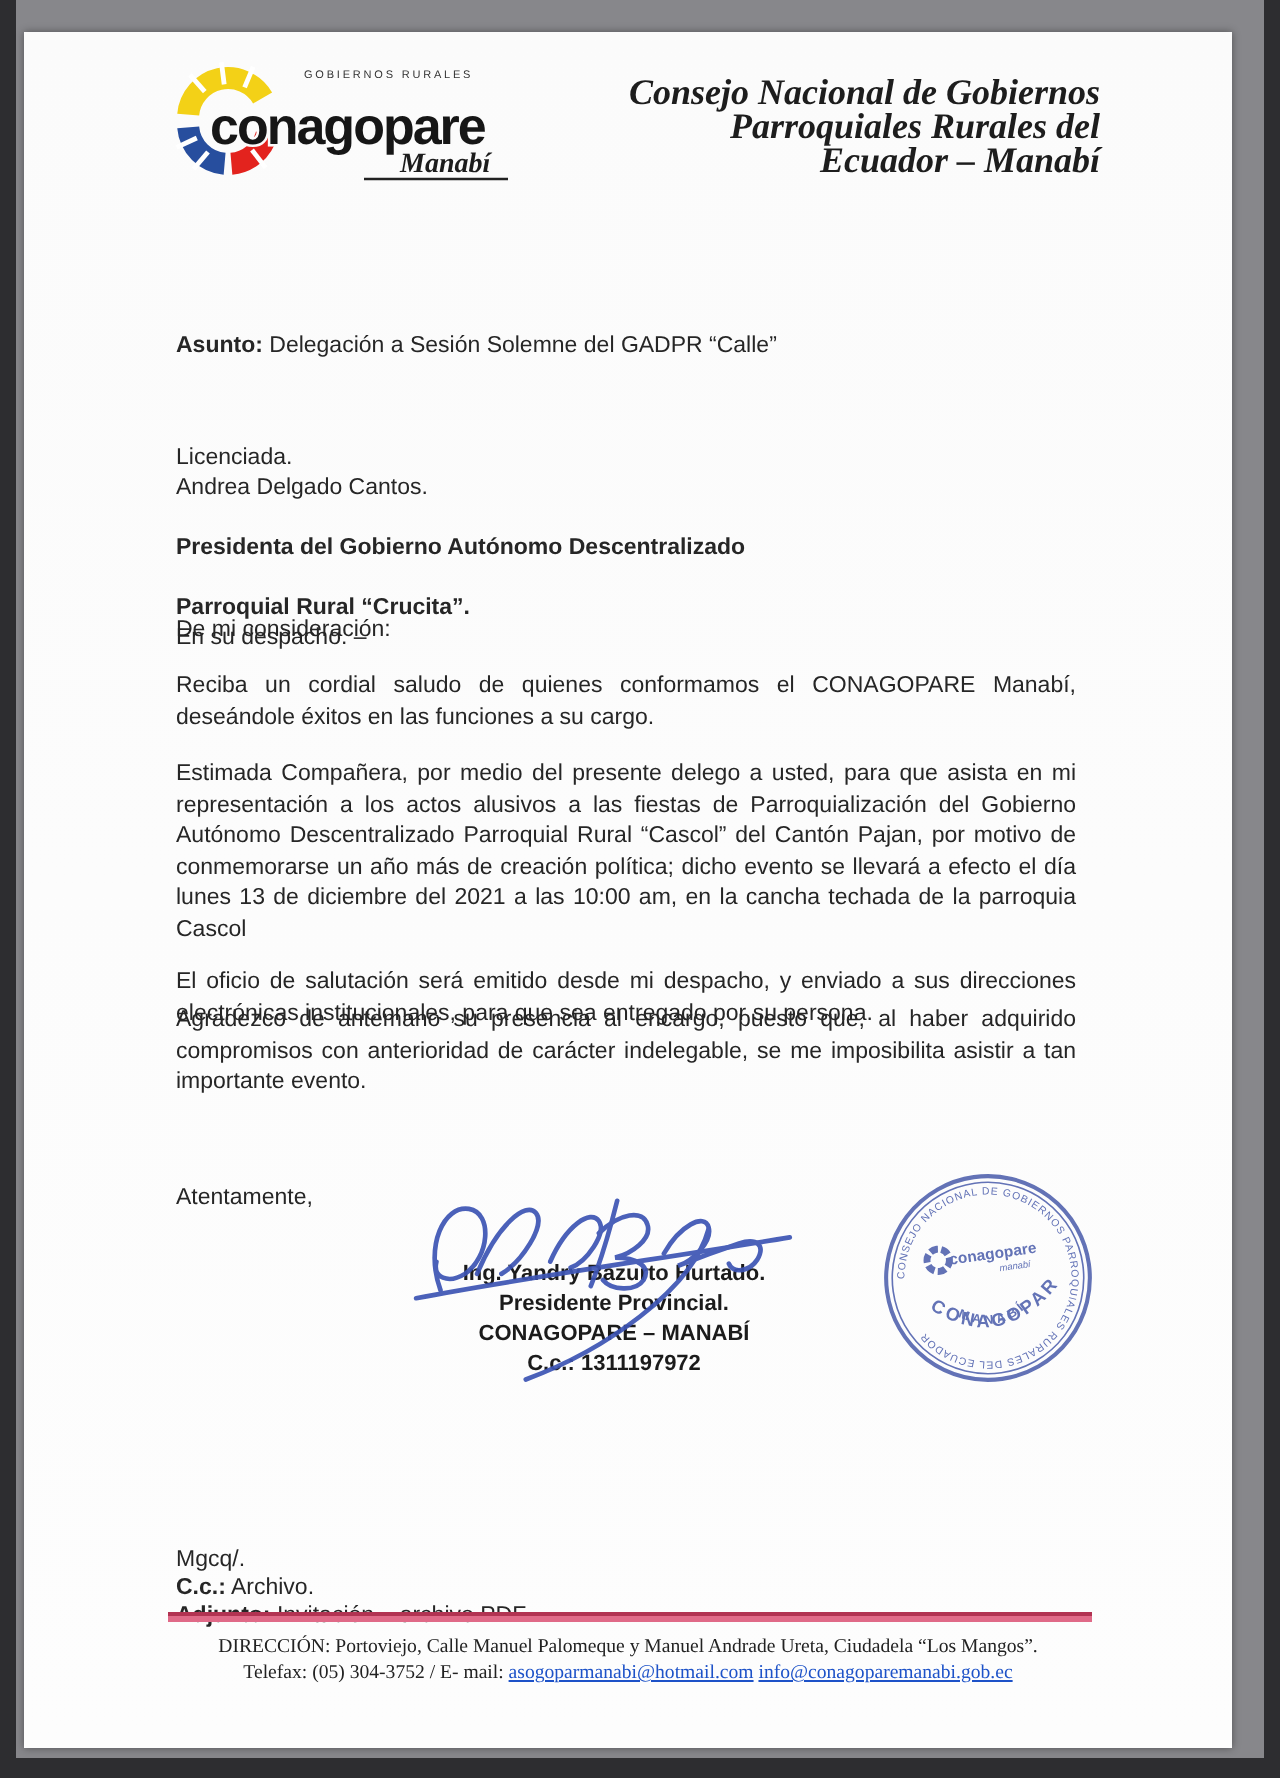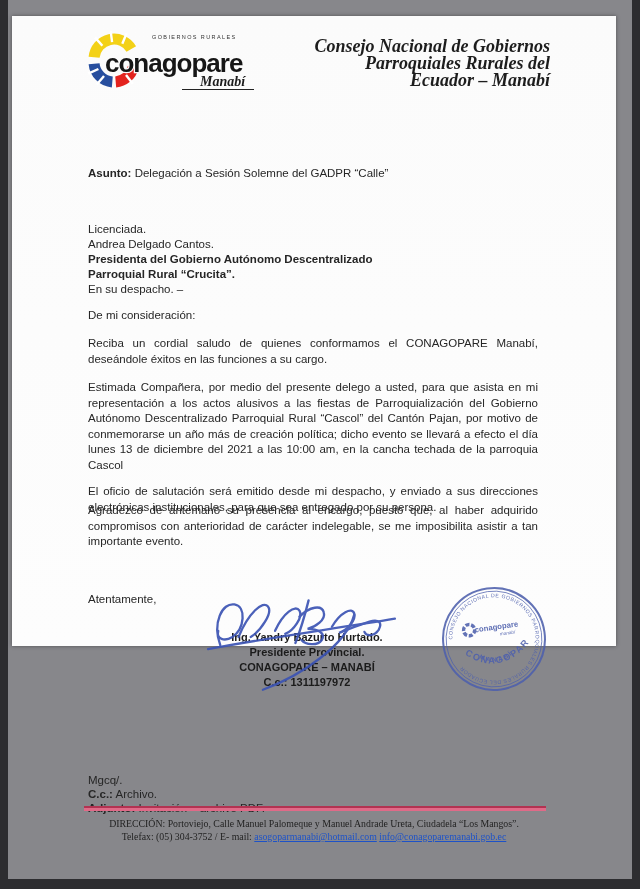--- a/index.html
+++ b/index.html
@@ -4,28 +4,28 @@
 <style>
   html,body{margin:0;padding:0;}
   body{
     width:640px;height:889px;position:relative;
     background:#2d2d30;
     font-family:"Liberation Sans", sans-serif;
     -webkit-font-smoothing:antialiased;
   }
   .mat{position:absolute;left:8px;top:0;width:624px;height:879px;background:#87878b;}
   .page{
-    position:absolute;left:12px;top:16px;width:604px;height:630px;
+    position:absolute;left:12px;top:16px;width:604px;height:858px;
     background:linear-gradient(180deg,#fbfbfb,#fdfdfd);
     box-shadow:0 0 4px rgba(0,0,0,.4);
     color:#262626;font-size:11.5px;line-height:15px;
   }
   .abs{position:absolute;}
   .col{left:76px;right:78px;}
-  .b{font-weight:bold;}
+  .b{font-weight:bold;margin-top:15px;}
   .just{text-align:justify;line-height:15.5px;}
   
   .org{right:66px;top:22px;text-align:right;width:240px;
        font-family:"Liberation Serif", serif;font-weight:bold;font-style:italic;
        font-size:18px;line-height:17px;color:#1d1d1d;}
   .oficio{right:67px;top:96px;text-align:right;line-height:15px;color:#2a2a2a;}
   .subject{top:150px;}
   .recipient{top:206px;line-height:15px;}
   .salutation{top:292px;}
   .p1{top:320px;} .p2{top:364px;} .p3{top:468px;} .p4{top:487px;}

